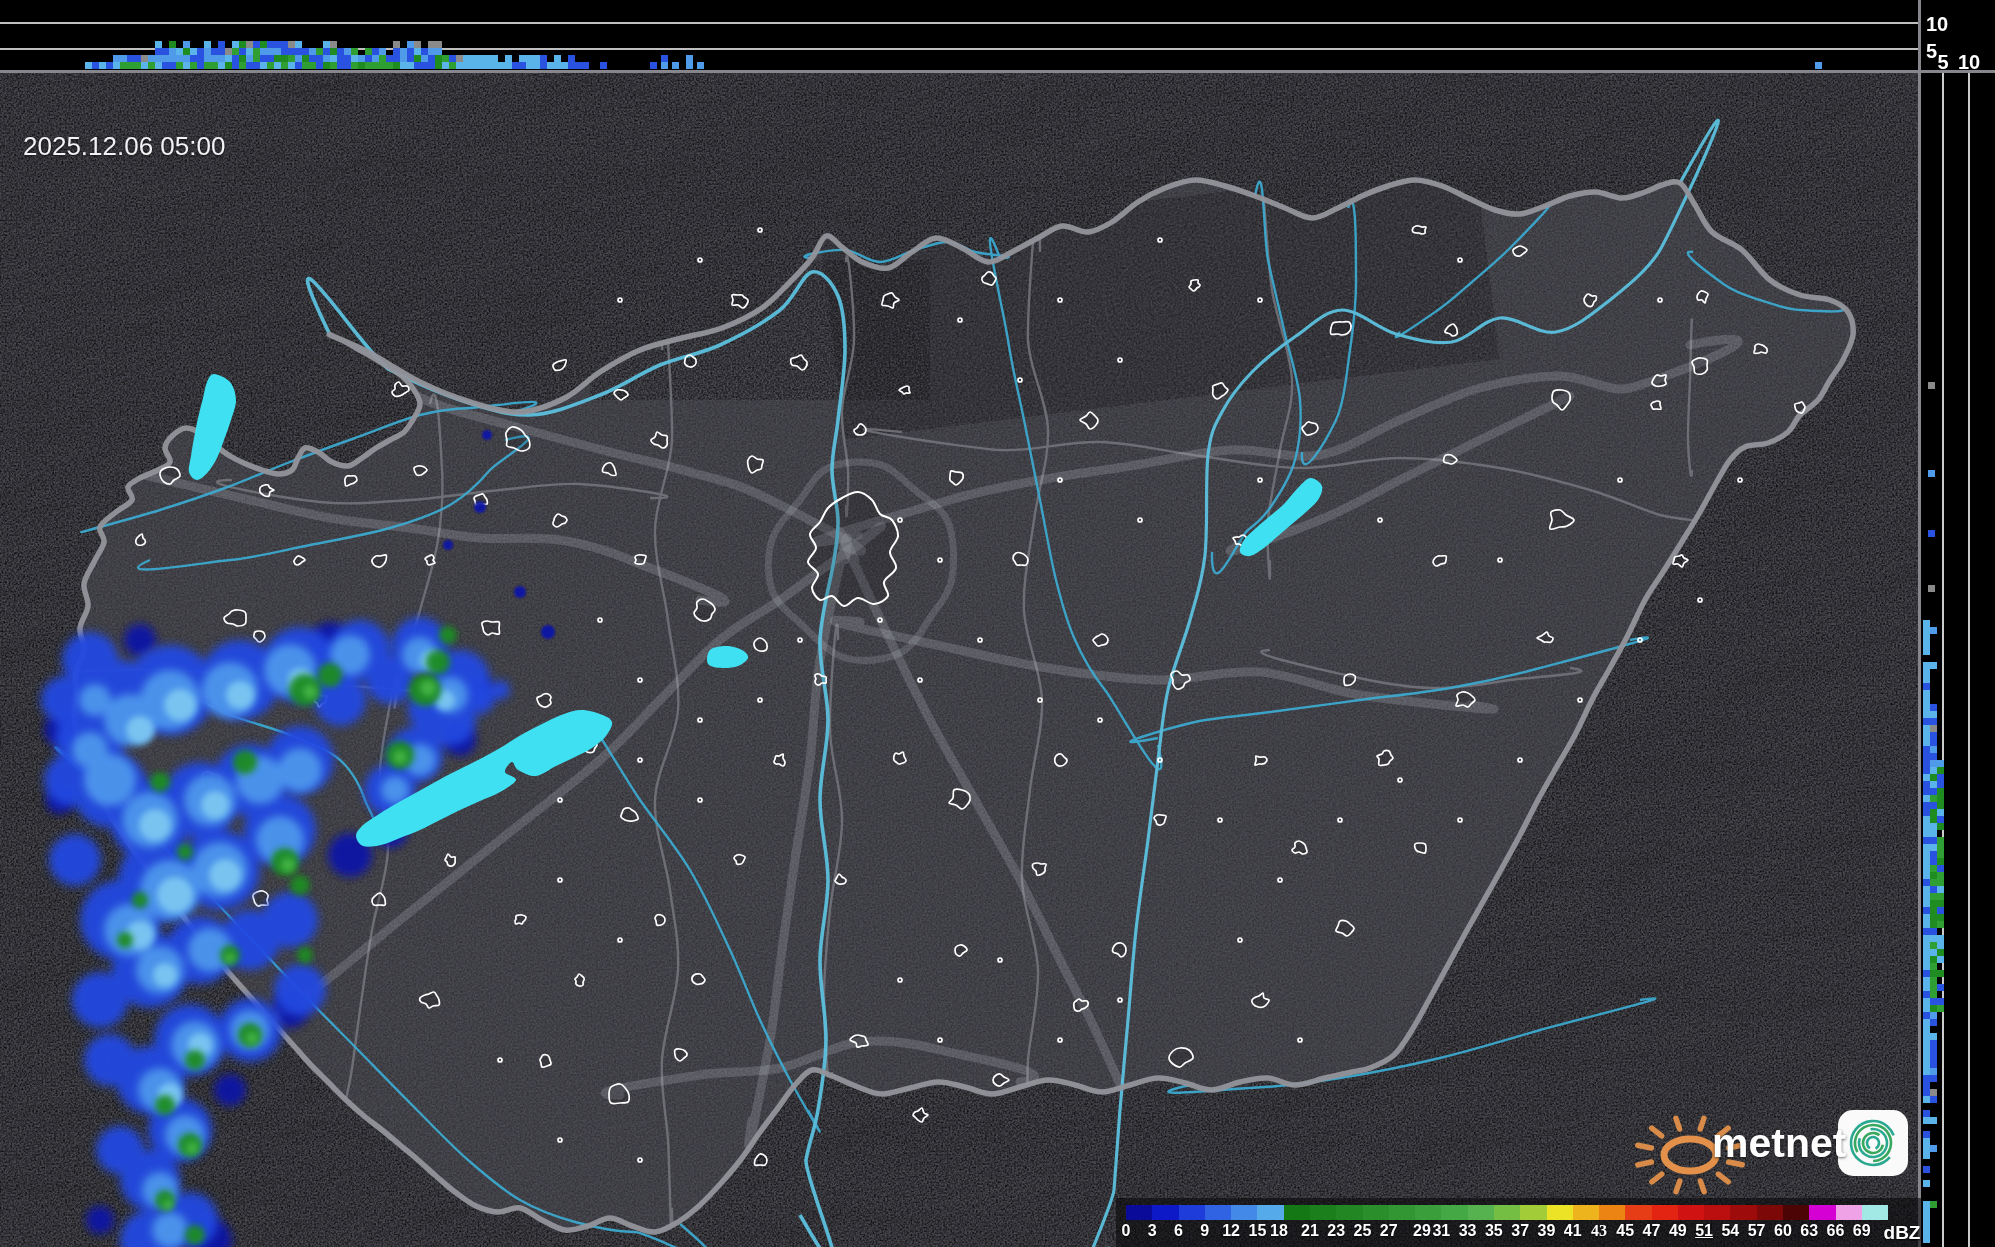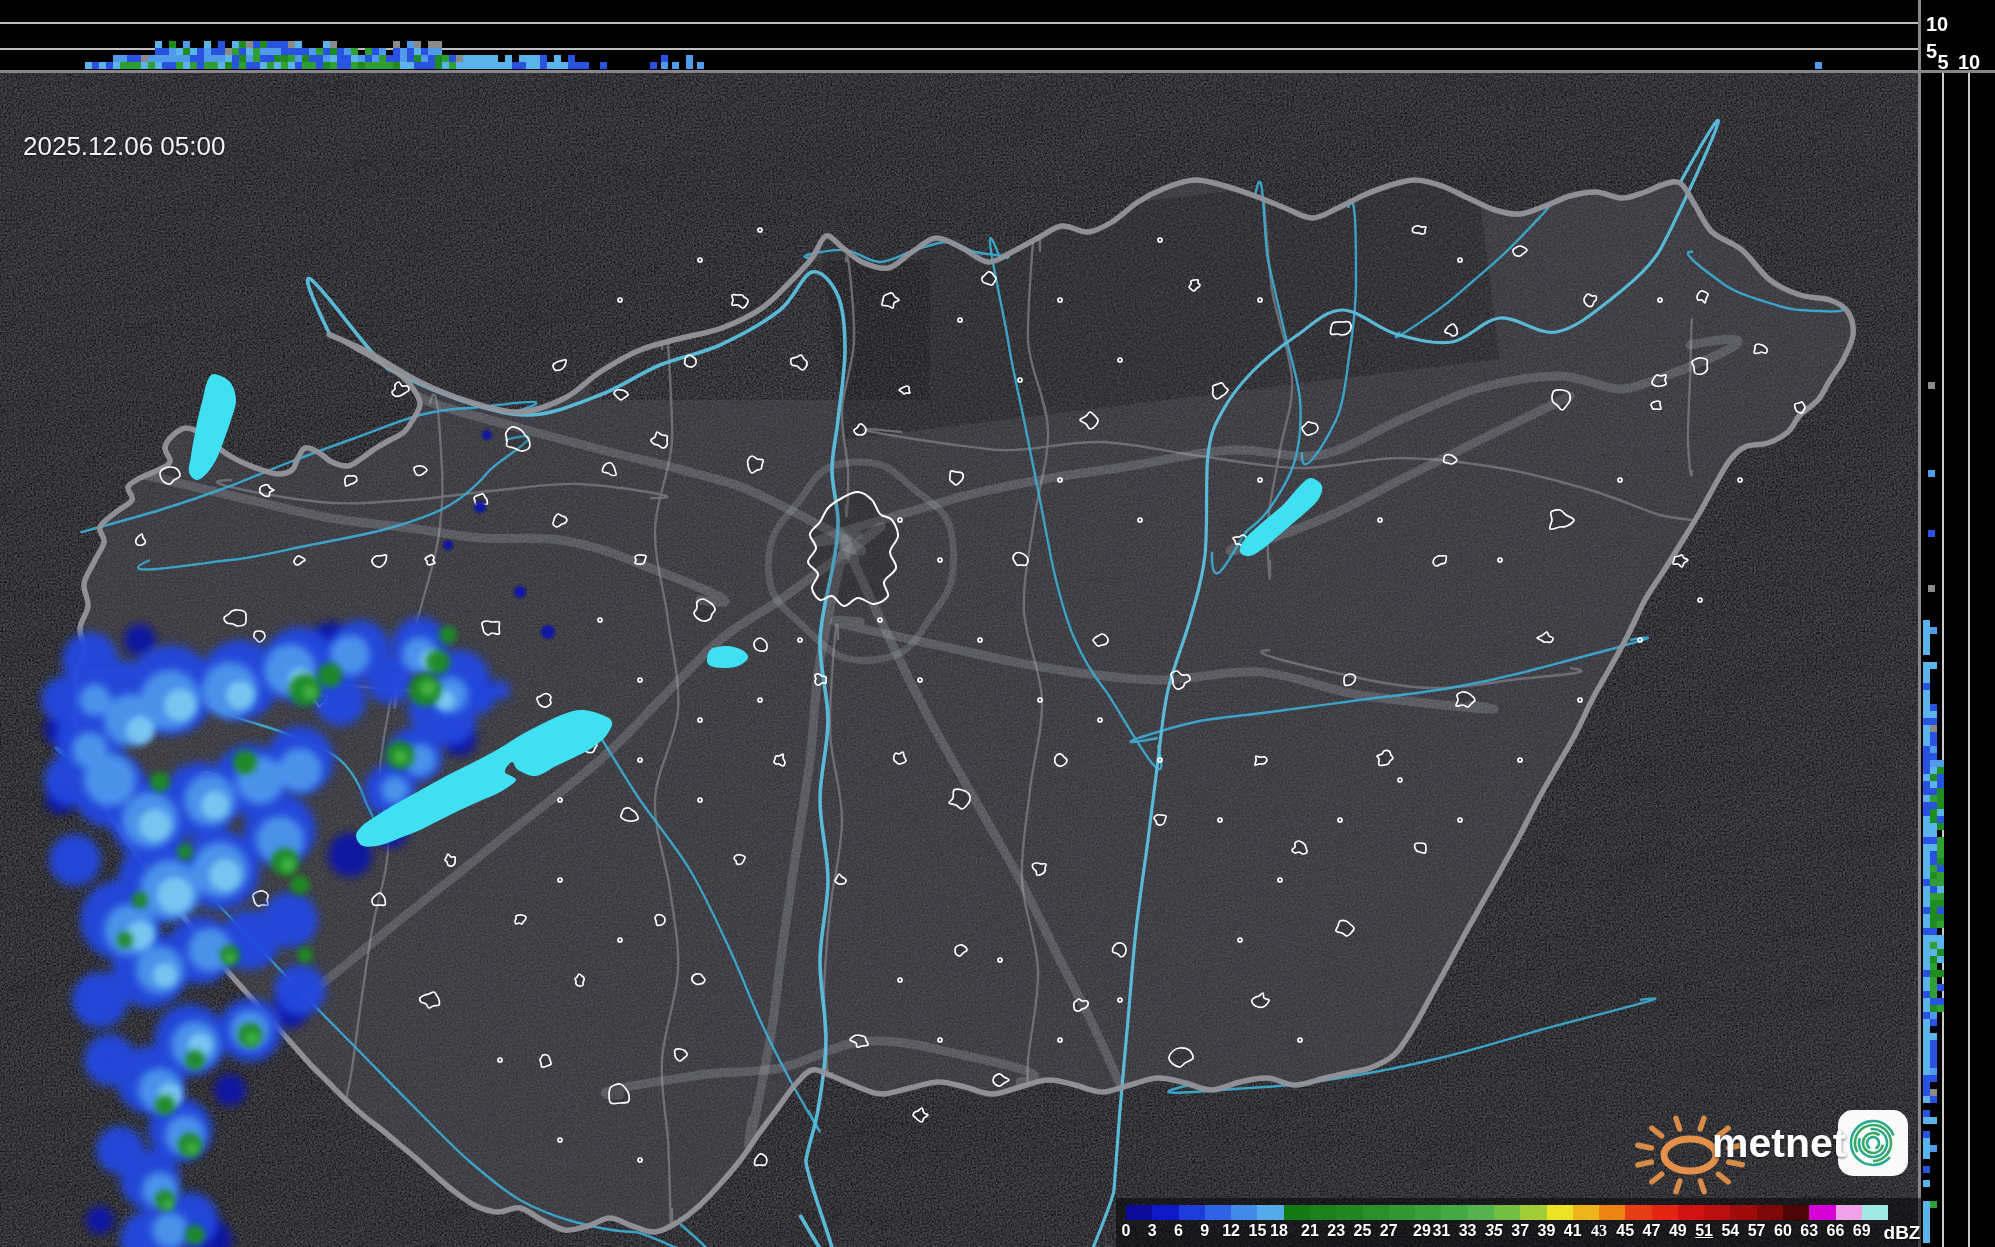--- a/index.html
+++ b/index.html
@@ -897,21 +897,21 @@
         <span class="cbl" style="left: 115.103px;">12</span>
         <span class="cbl" style="left: 141.379px;">15</span>
         <span class="cbl" style="left: 163px;">18</span>
         <span class="cbl" style="left: 193.931px;">21</span>
         <span class="cbl" style="left: 220.207px;">23</span>
         <span class="cbl" style="left: 246.483px;">25</span>
         <span class="cbl" style="left: 272.759px;">27</span>
         <span class="cbl" style="left: 294px; margin-left: 12px;">29</span>
         <span class="cbl" style="left: 325.31px;">31</span>
         <span class="cbl" style="left: 351.586px;">33</span>
-        <span class="cbl" style="left: 377.862px; font-style: italic;">35</span>
+        <span class="cbl" style="left: 377.862px;">35</span>
         <span class="cbl" style="left: 404.138px;">37</span>
         <span class="cbl" style="left: 430.414px;">39</span>
         <span class="cbl" style="left: 456.69px;">41</span>
         <span class="cbl" style="left: 483px; font-family: Liberation Serif, serif;">43</span>
         <span class="cbl" style="left: 509.241px;">45</span>
         <span class="cbl" style="left: 535.517px;">47</span>
         <span class="cbl" style="left: 561.793px;">49</span>
         <span class="cbl" style="left: 588.069px; text-decoration: underline;">51</span>
         <span class="cbl" style="left: 614.345px;">54</span>
         <span class="cbl" style="left: 640.621px;">57</span>

